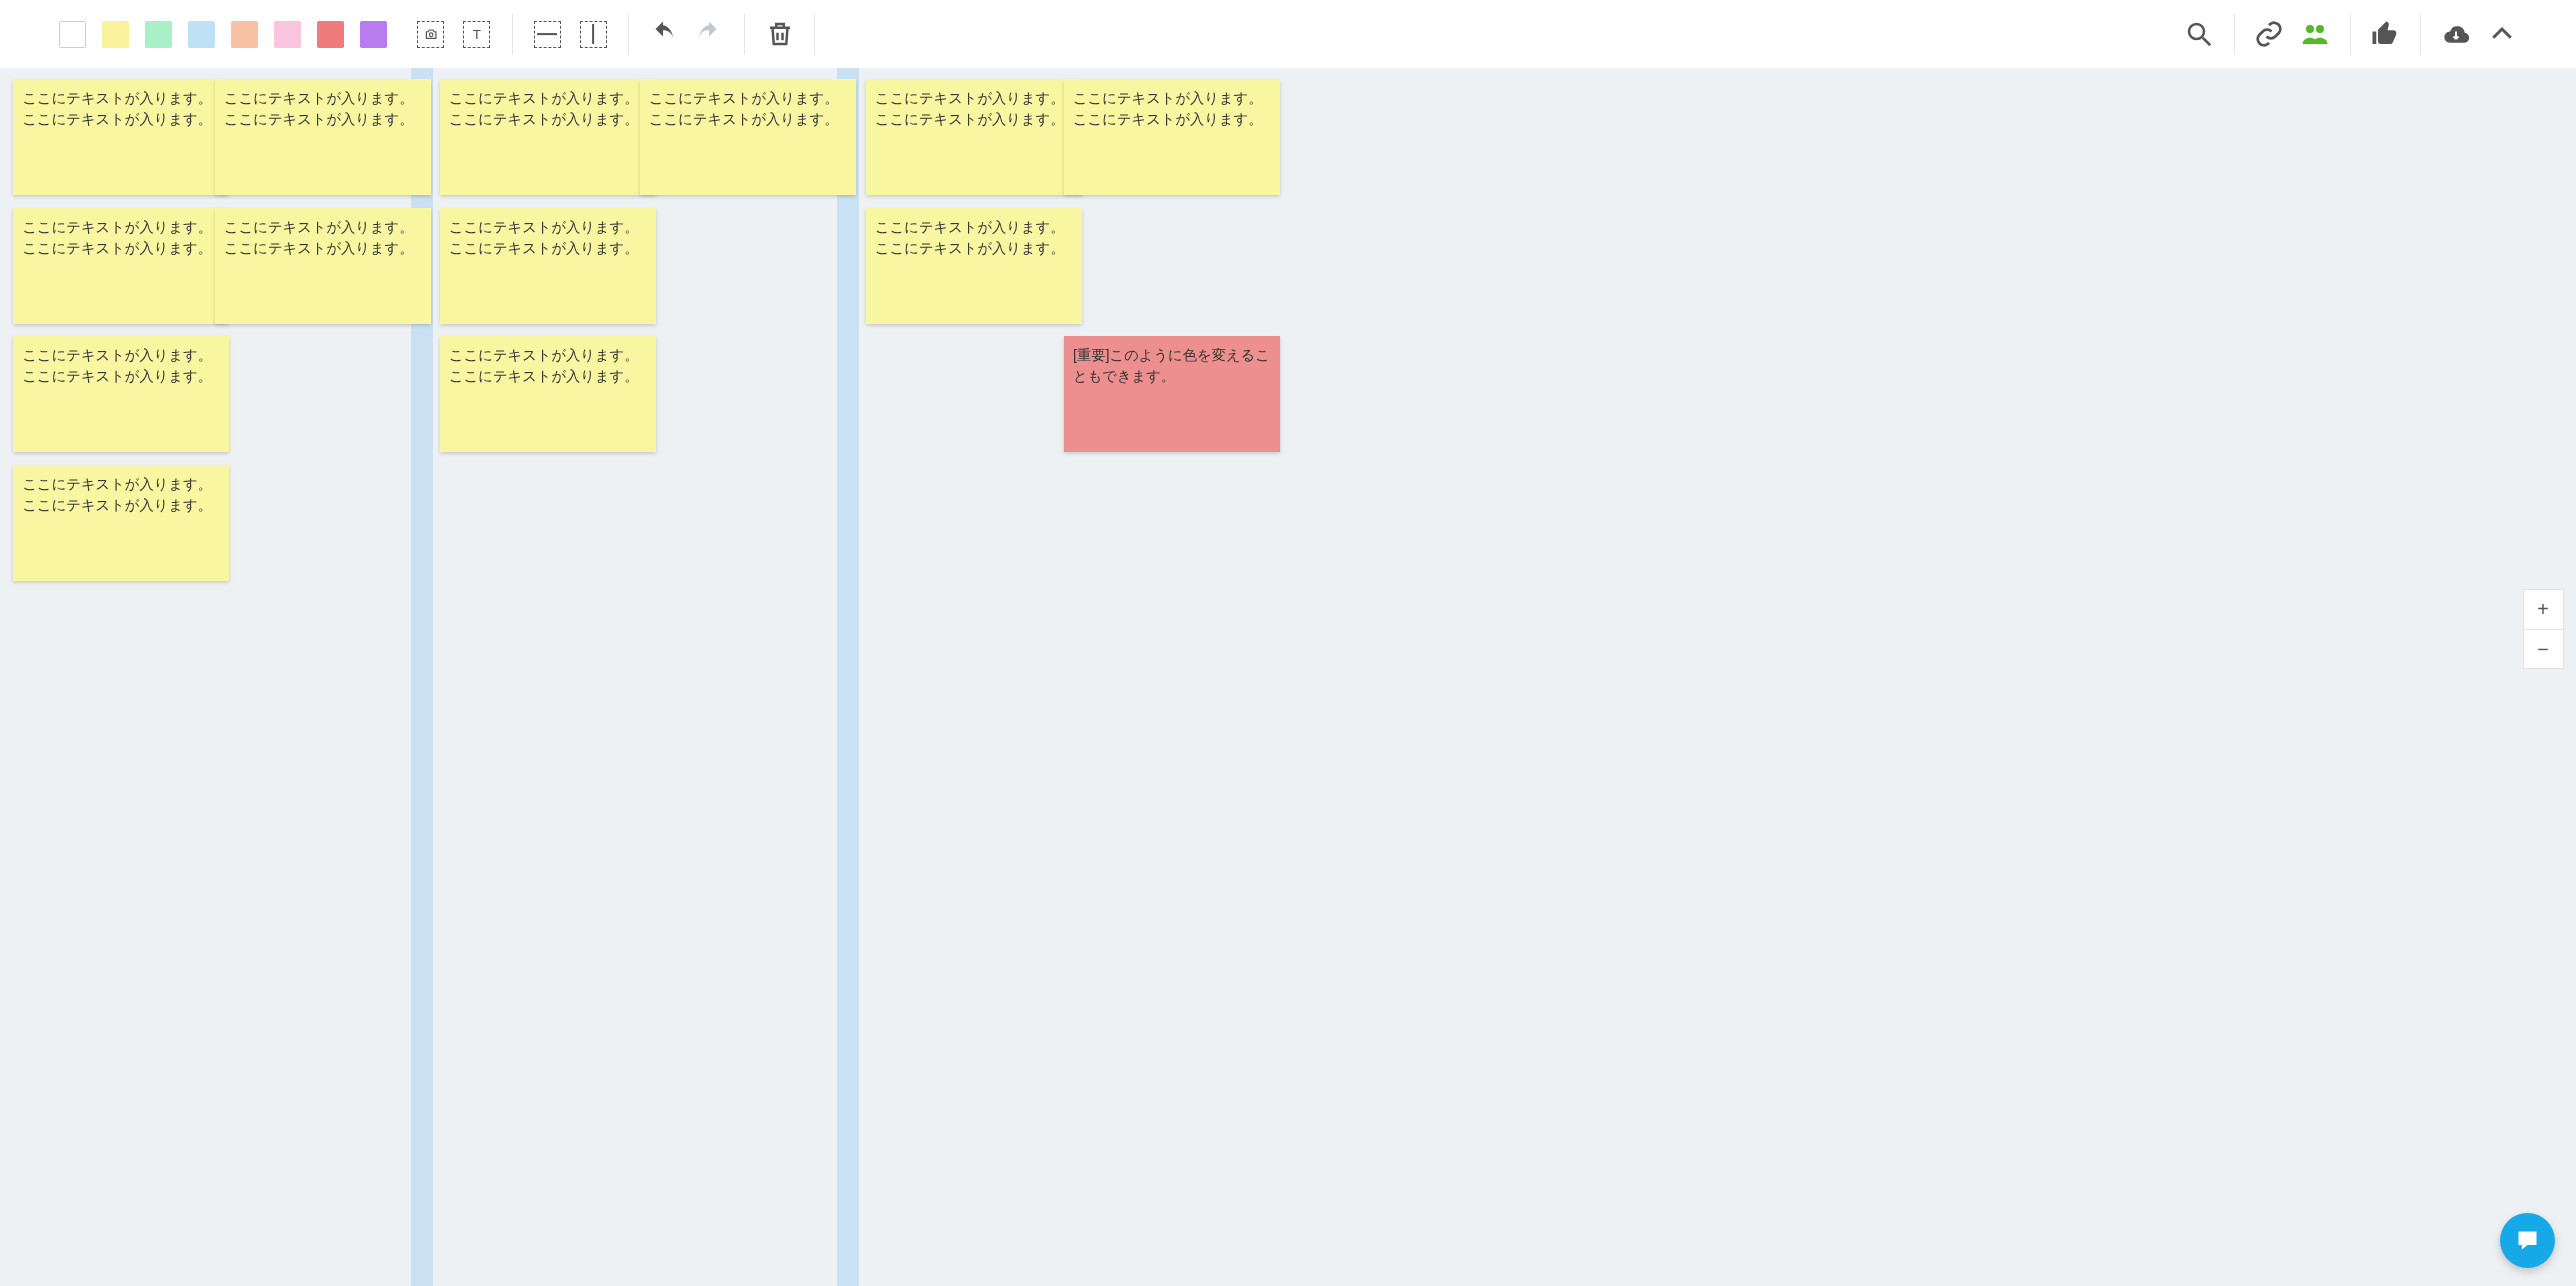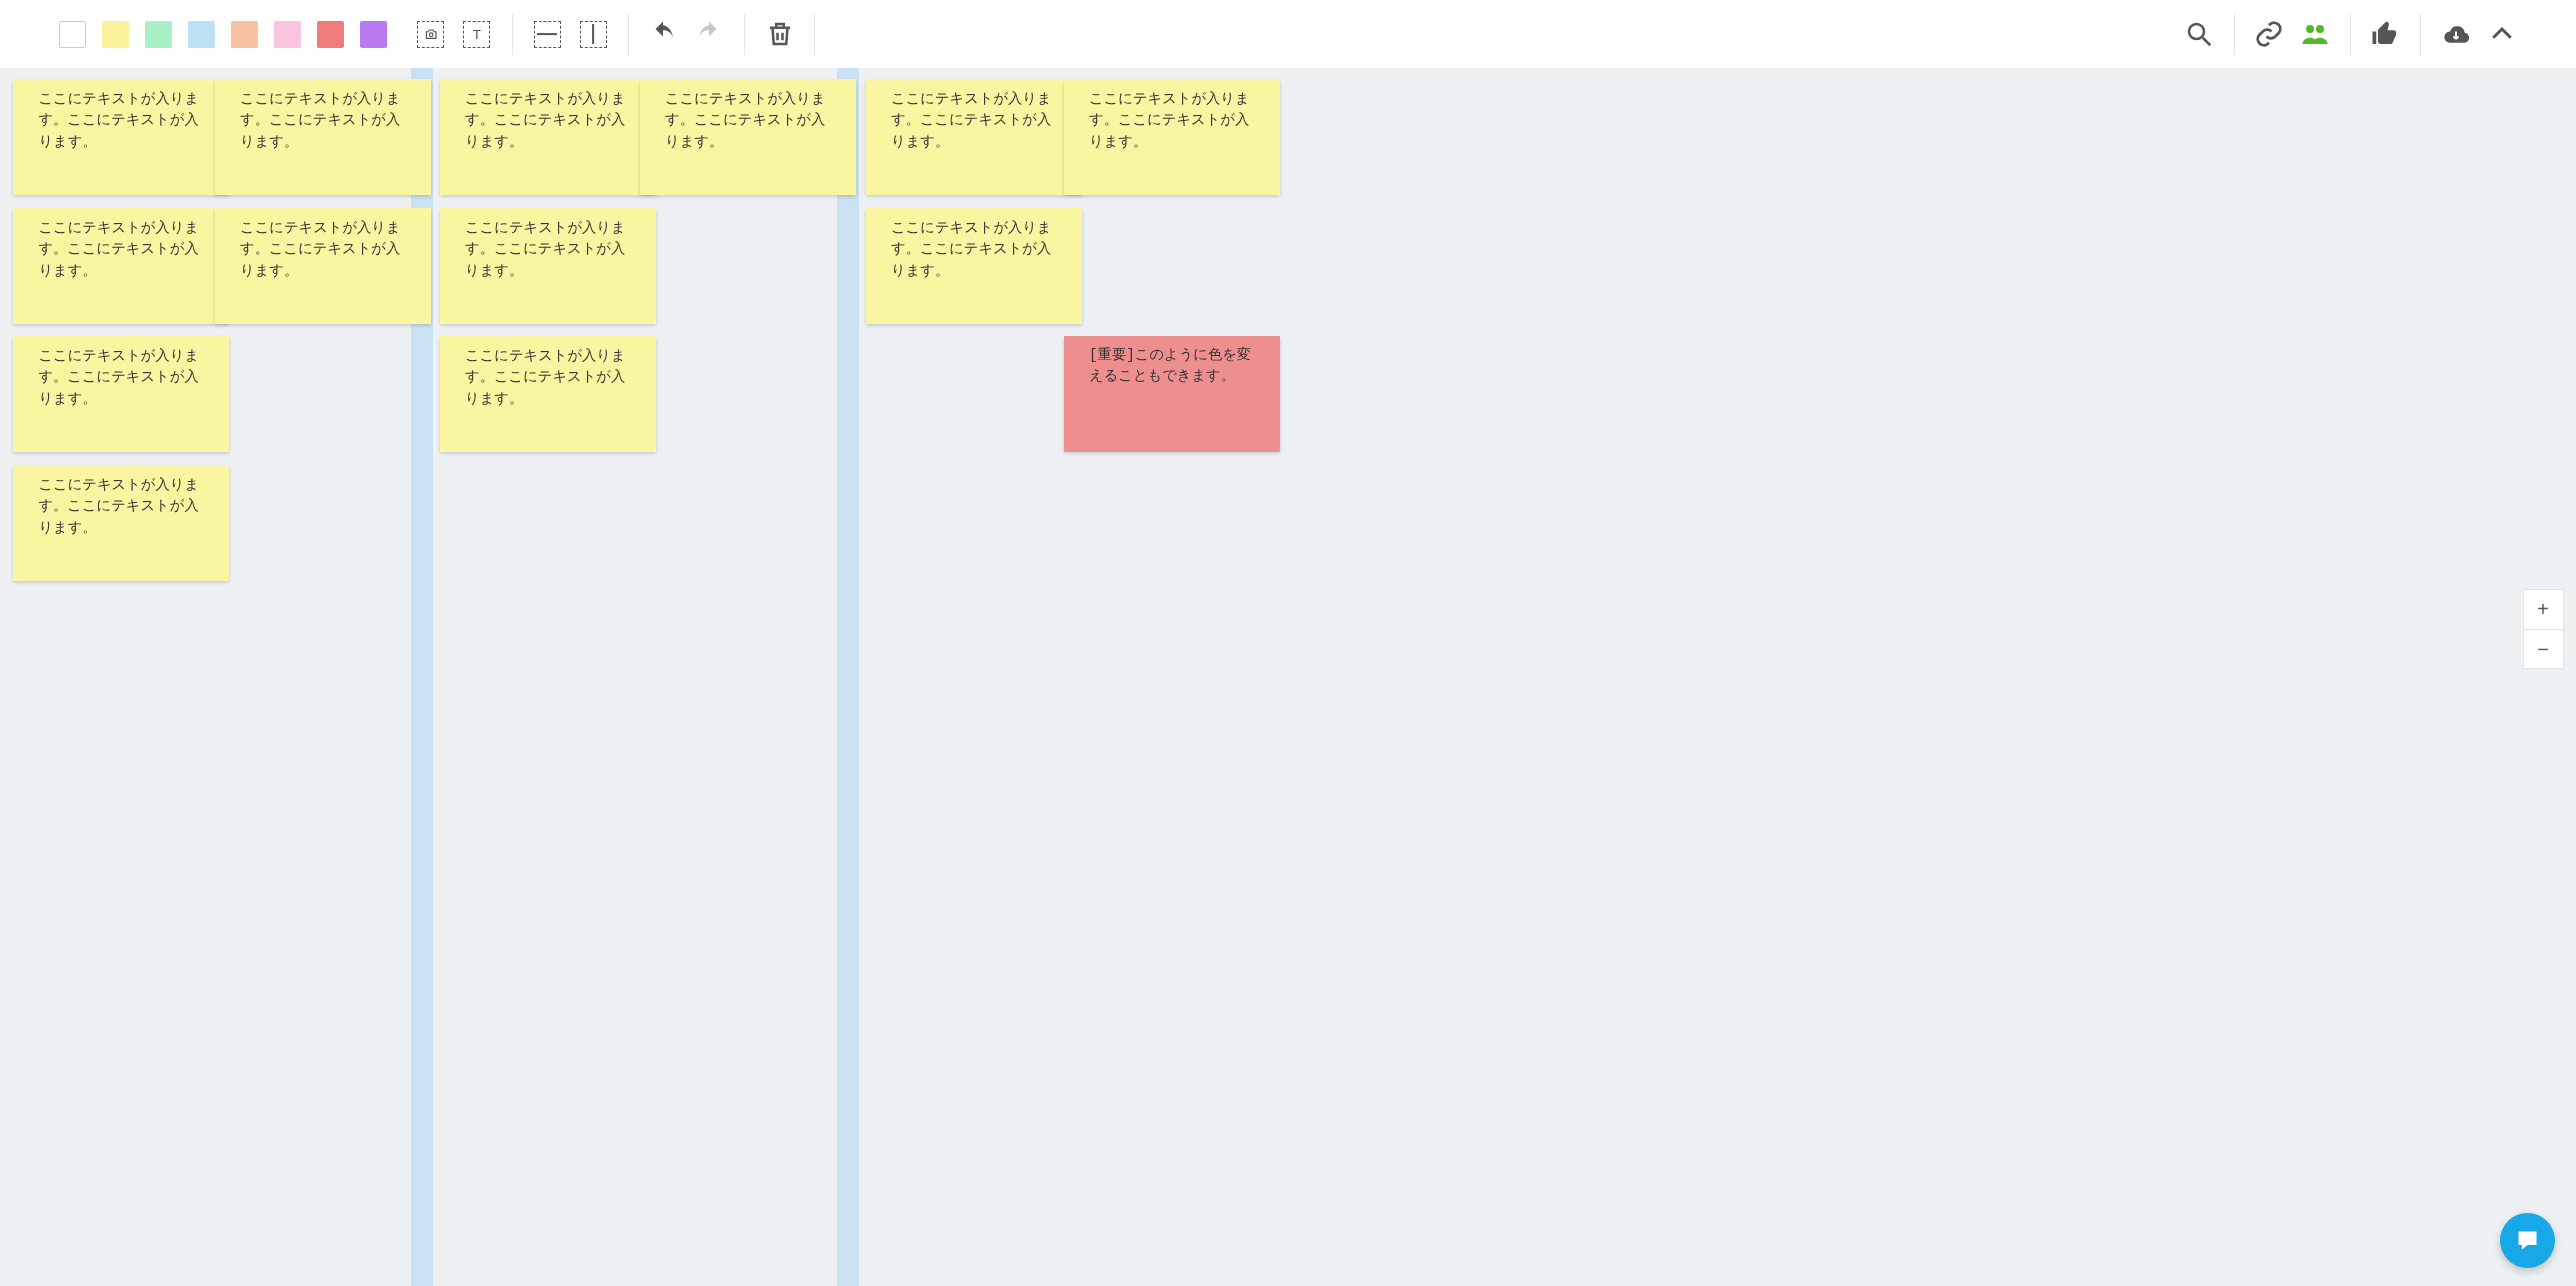--- a/index.html
+++ b/index.html
@@ -41,21 +41,21 @@
   .line-v::after { content:""; position:absolute; top:2.7px; bottom:2.7px; left:50%; width:1.8px; background:#555; transform:translateX(-50%); }
 
   .toolbar-right { margin-left:auto; display:flex; align-items:center; }
 
   
   .canvas { position:absolute; top:68px; left:0; right:0; bottom:0; overflow:hidden; }
   .lane { position:absolute; top:0; bottom:0; width:21.5px; background:var(--col-blue); }
   .lane.l1 { left:411px; }
   .lane.l2 { left:837px; }
 
-  .note { position:absolute; width:216px; height:116px; background:var(--note-yellow); padding:9px 25px; font-size:14.3px; line-height:1.5; box-shadow:0 1.8px 3.6px rgba(0,0,0,0.18); cursor:grab; }
+  .note { position:absolute; width:216px; height:116px; background:var(--note-yellow); padding:9px 9px; font-size:14.3px; line-height:1.5; box-shadow:0 1.8px 3.6px rgba(0,0,0,0.18); cursor:grab; }
   .note.red { background:var(--note-red); }
 
   
   .bottom-bar { position:absolute; left:48px; bottom:0; height:66px; background:#fff; display:flex; align-items:center; gap:23px; padding:0 23px; box-shadow:0 -0.9px 3.6px rgba(0,0,0,0.08); z-index:6; }
   .bottom-bar .tab { color:var(--muted); font-size:15px; cursor:pointer; }
   .bottom-bar .chat-icn { color:var(--muted); display:flex; }
   .bottom-bar .chat-icn svg { width:27px; height:27px; }
 
   
   .zoom { position:absolute; right:12.5px; top:521px; width:41px; background:#fff; border:0.9px solid #e1e3e6; display:flex; flex-direction:column; z-index:6; }
@@ -195,21 +195,21 @@
       <div class="note" style="left: 215px; top: 140px;"><span>ここにテキストが入ります。ここにテキストが入ります。</span></div>
       <div class="note" style="left: 13.4px; top: 268px;"><span>ここにテキストが入ります。ここにテキストが入ります。</span></div>
       <div class="note" style="left: 13.4px; top: 397px;"><span>ここにテキストが入ります。ここにテキストが入ります。</span></div>
       <div class="note" style="left: 440px; top: 10.7px;"><span>ここにテキストが入ります。ここにテキストが入ります。</span></div>
       <div class="note" style="left: 640px; top: 10.7px;"><span>ここにテキストが入ります。ここにテキストが入ります。</span></div>
       <div class="note" style="left: 440px; top: 140px;"><span>ここにテキストが入ります。ここにテキストが入ります。</span></div>
       <div class="note" style="left: 440px; top: 268px;"><span>ここにテキストが入ります。ここにテキストが入ります。</span></div>
       <div class="note" style="left: 866px; top: 10.7px;"><span>ここにテキストが入ります。ここにテキストが入ります。</span></div>
       <div class="note" style="left: 1064px; top: 10.7px;"><span>ここにテキストが入ります。ここにテキストが入ります。</span></div>
       <div class="note" style="left: 866px; top: 140px;"><span>ここにテキストが入ります。ここにテキストが入ります。</span></div>
-      <div class="note red" style="left: 1064px; top: 268px; font-family: Liberation Mono, monospace;"><span>[重要]このように色を変えることもできます。</span></div>
+      <div class="note red" style="left: 1064px; top: 268px;"><span>[重要]このように色を変えることもできます。</span></div>
     </div>
 
   <div class="zoom">
     <button>+</button>
     <button>−</button>
   </div>
 
 
   <div class="chat-fab">
     <svg viewBox="0 0 24 24" fill="currentColor">

